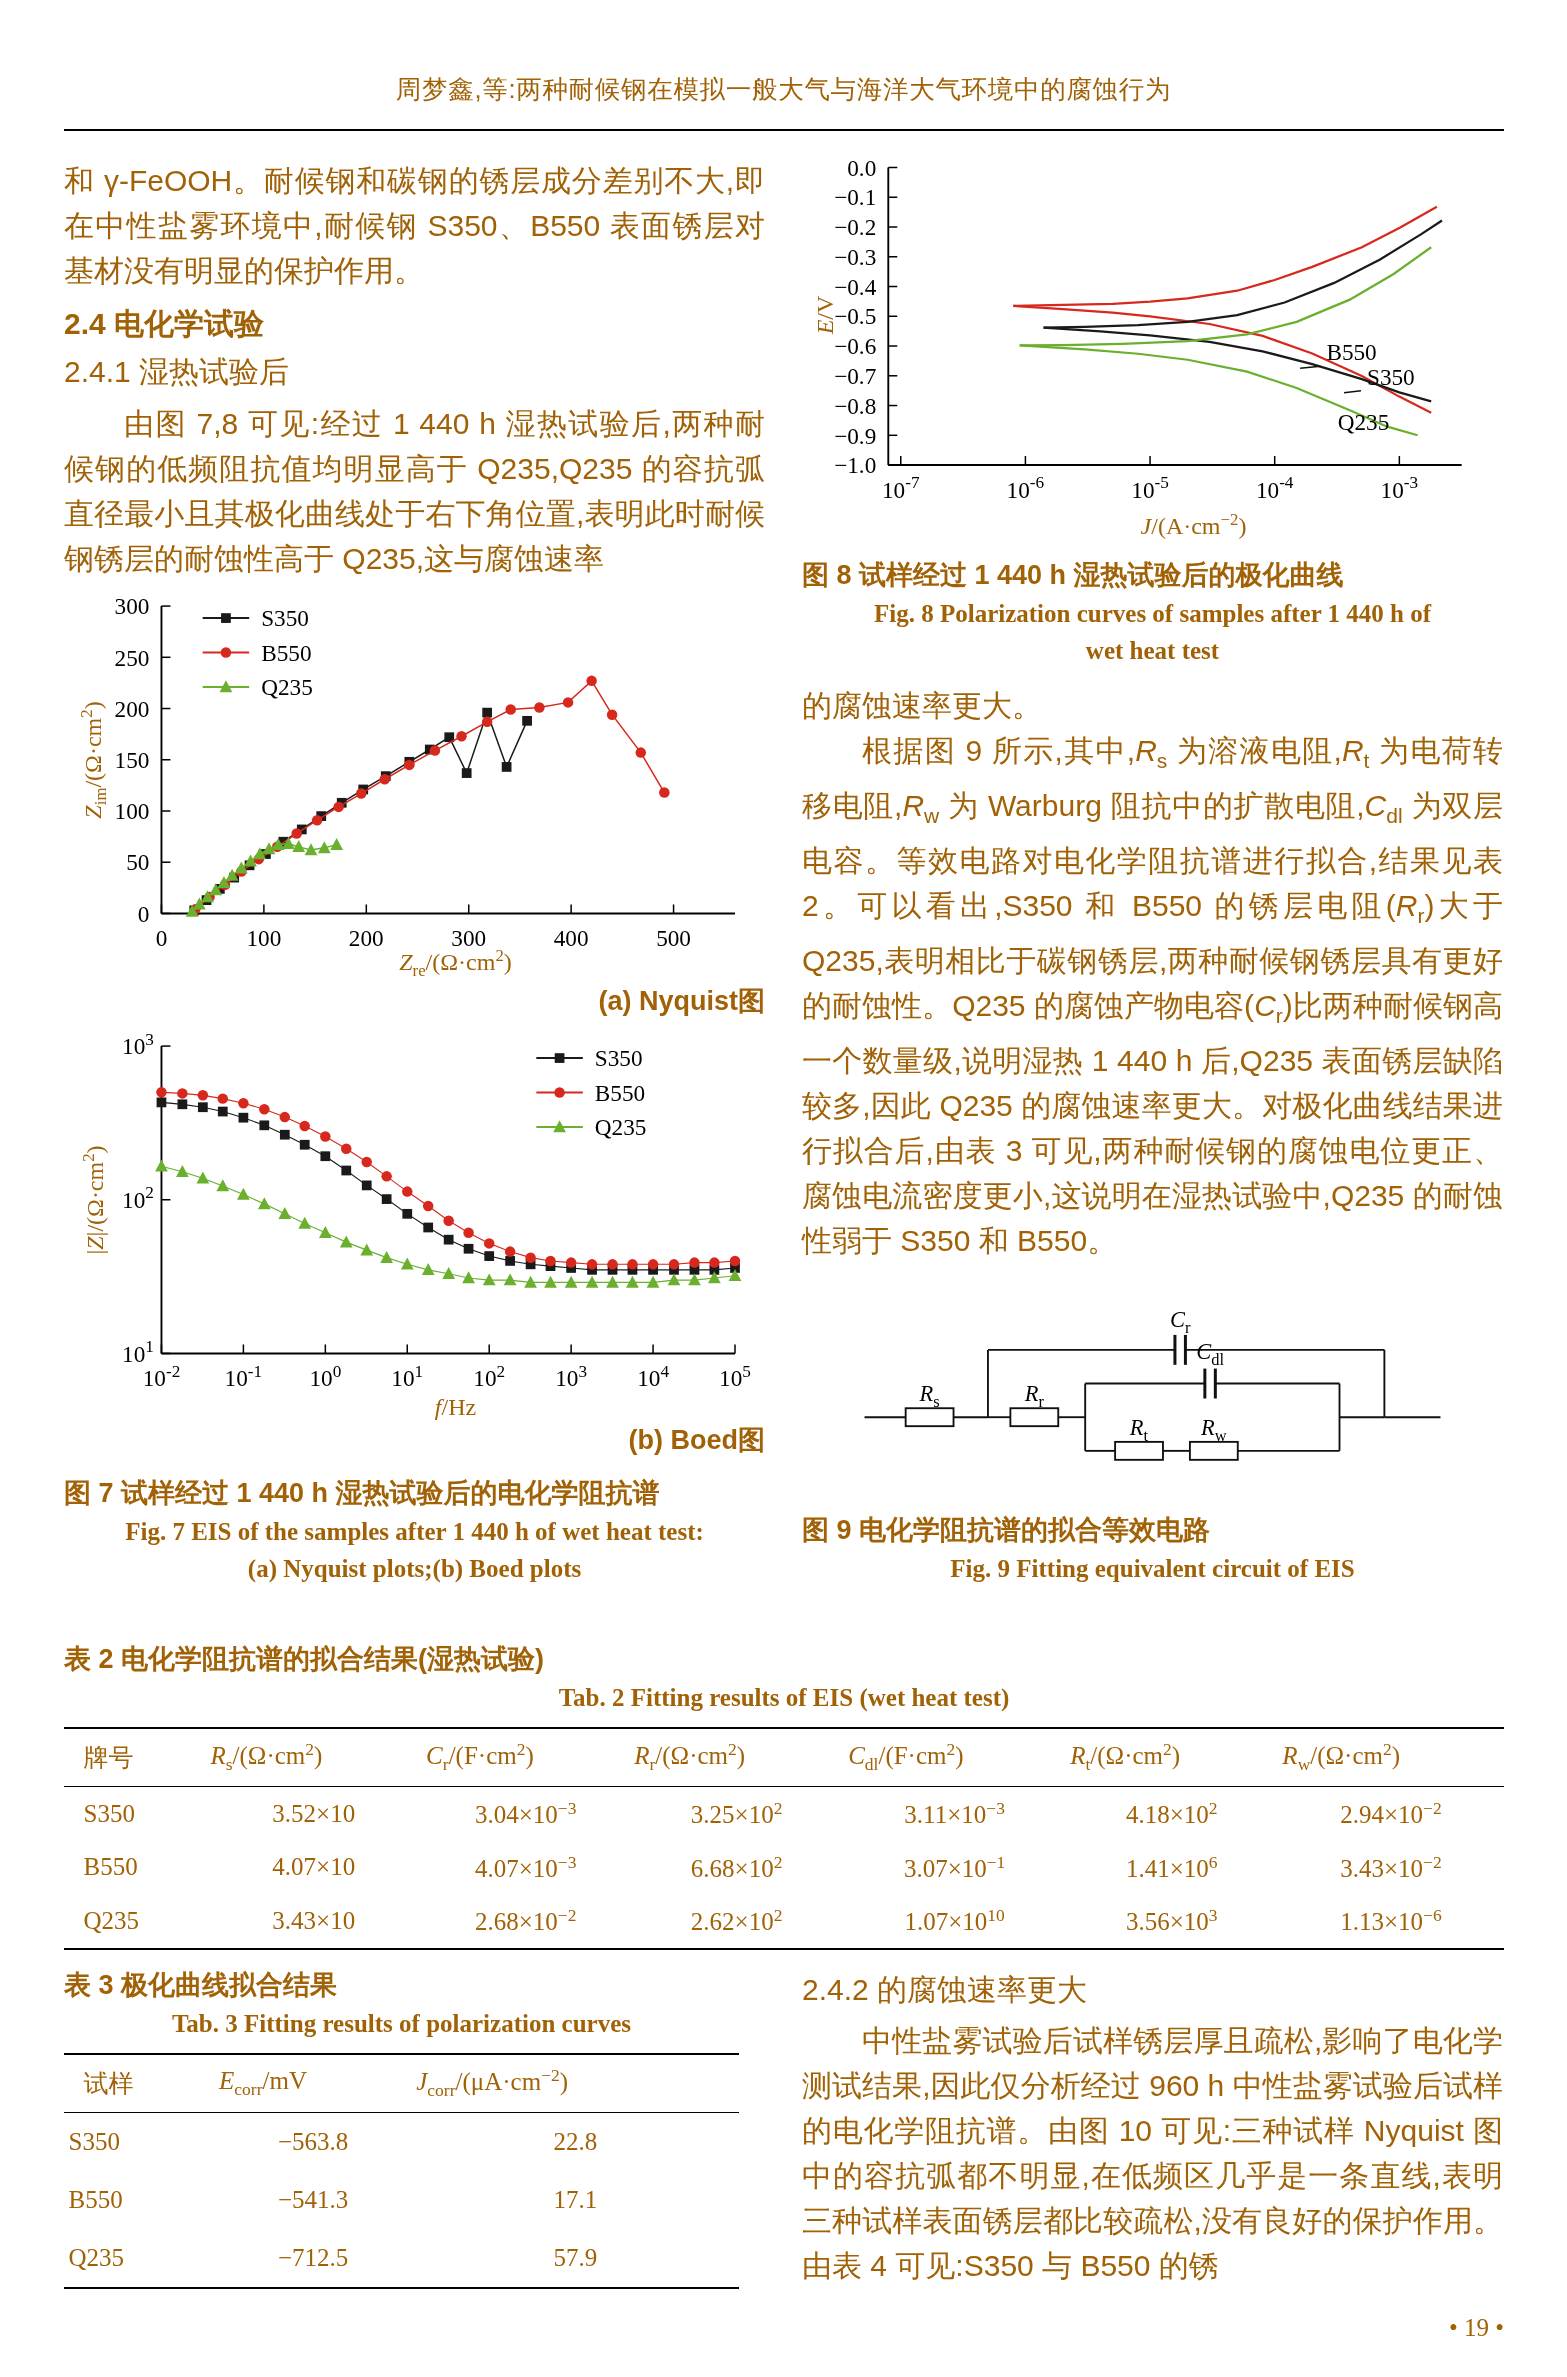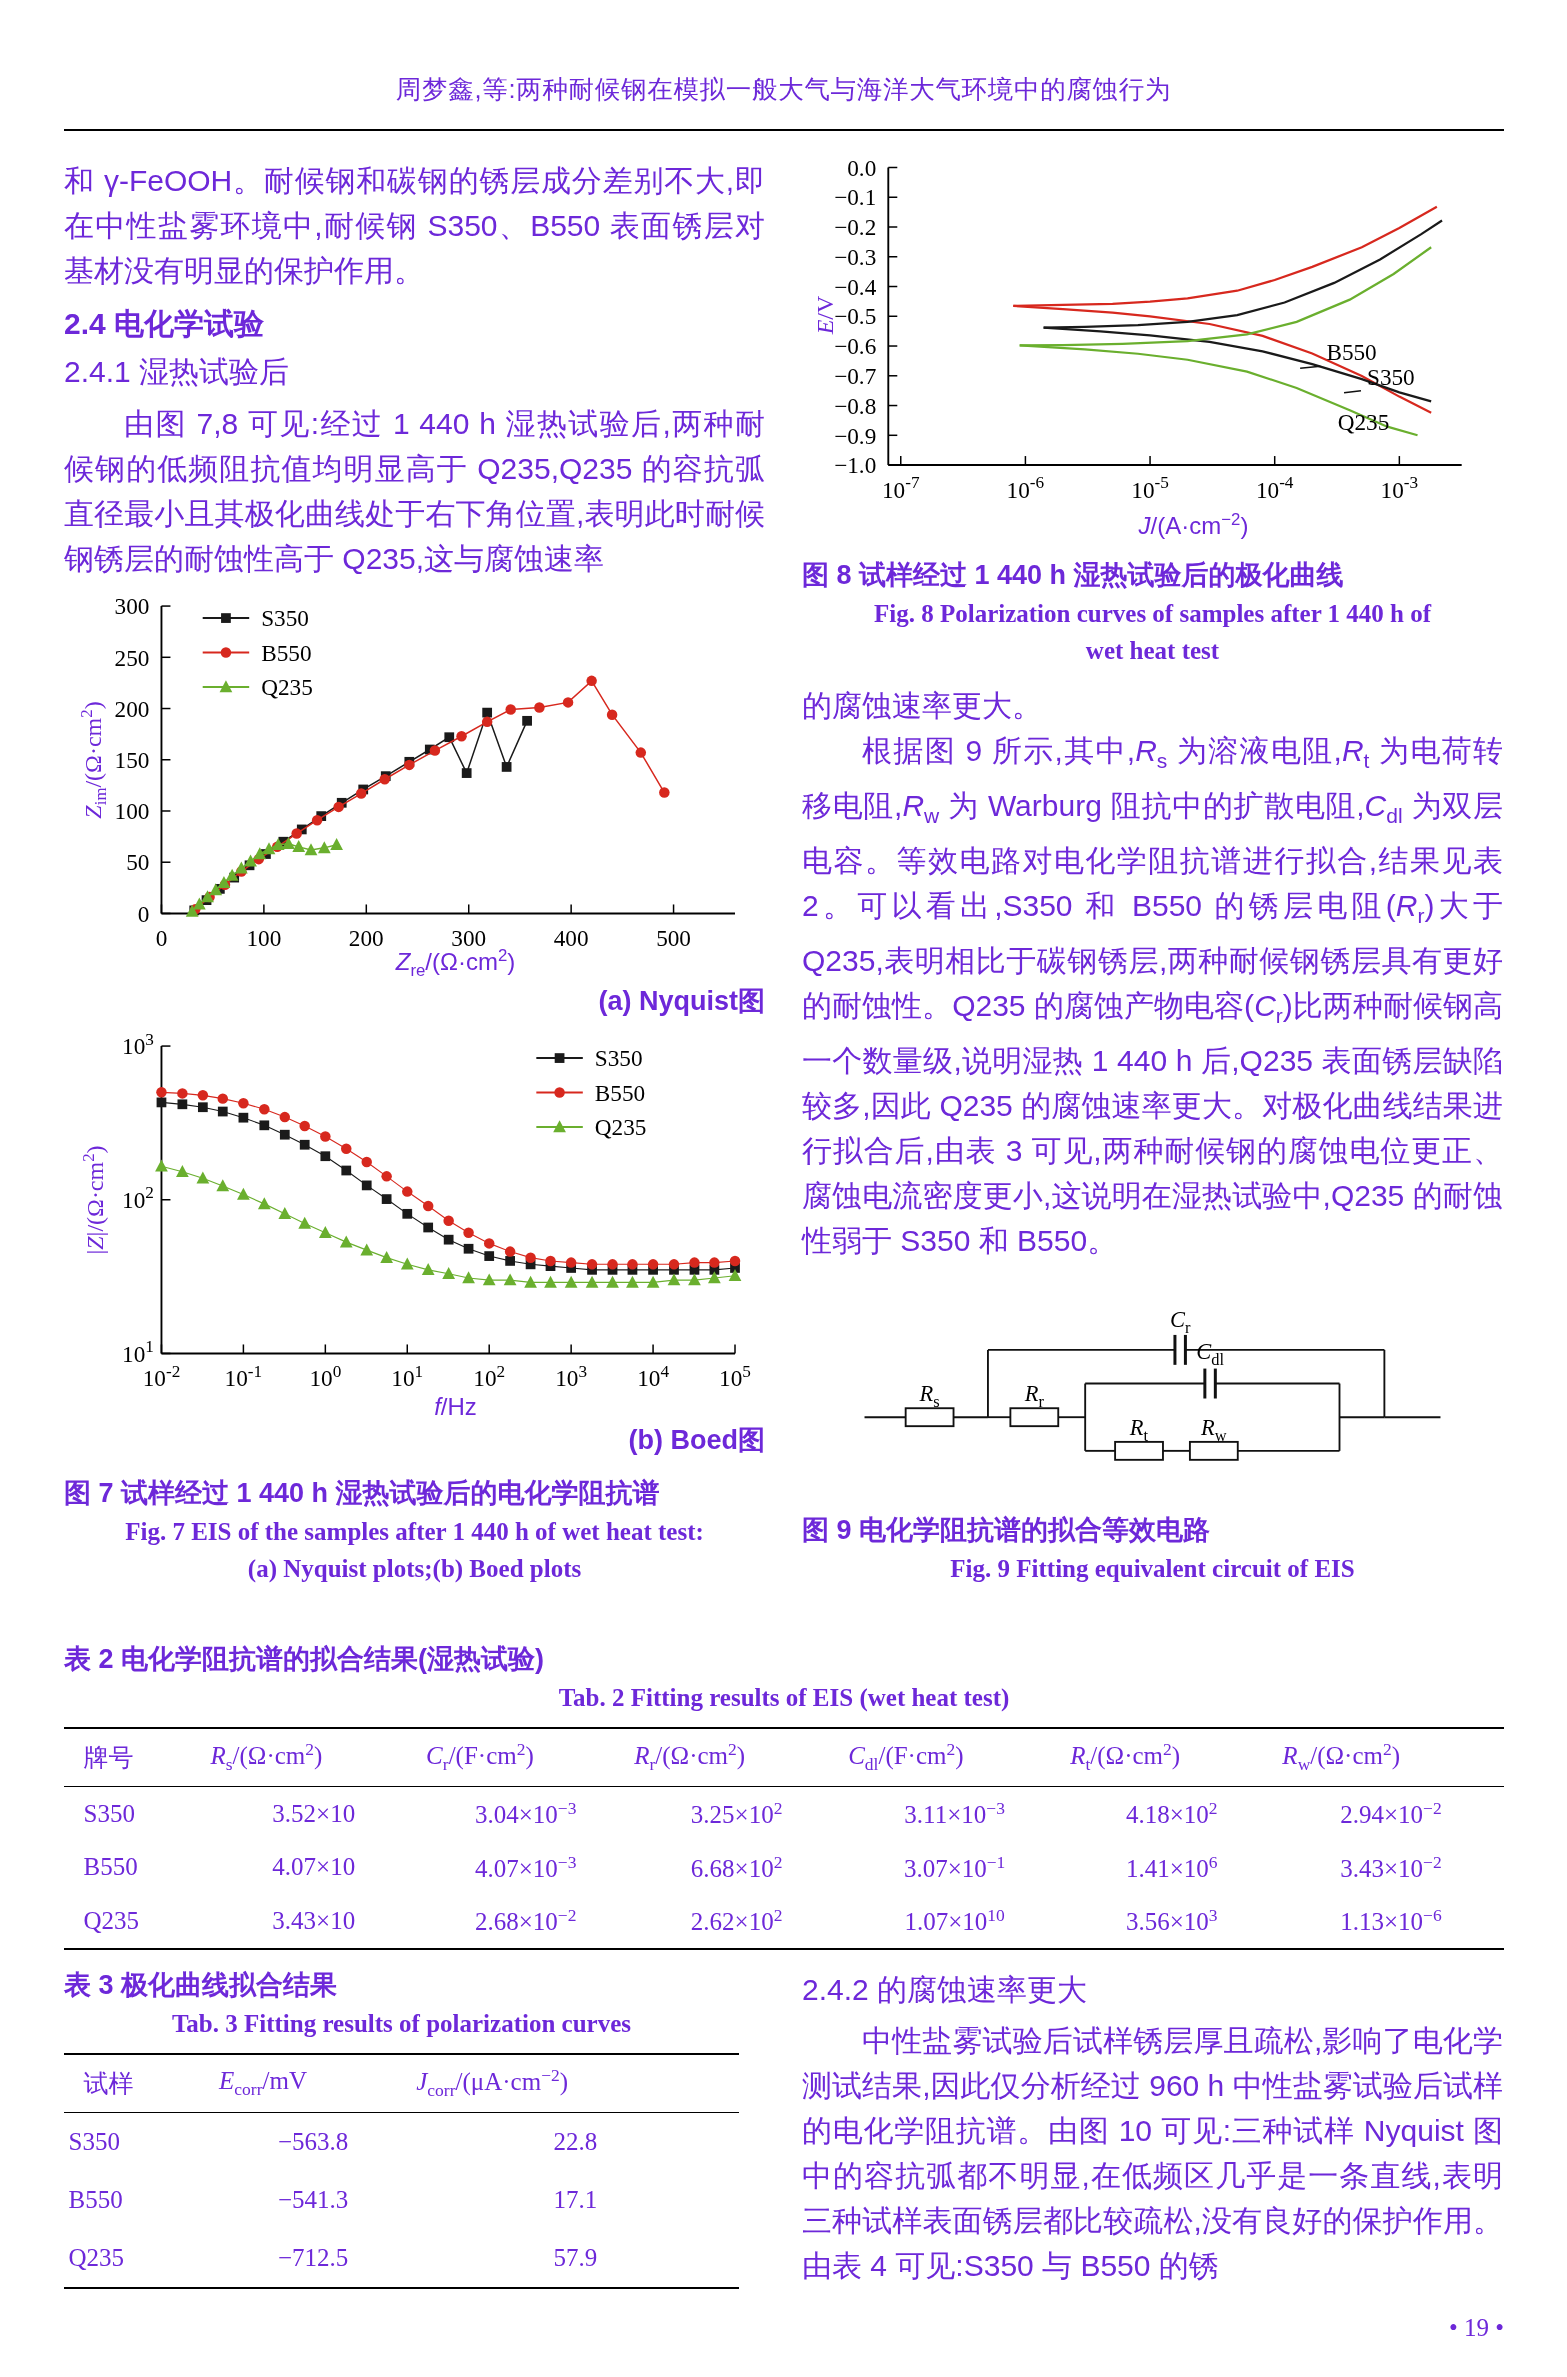--- a/index.html
+++ b/index.html
@@ -1,32 +1,32 @@
 <!DOCTYPE html>
 <html style="font-size:12px"><head>
 <meta charset="utf-8">
 <style>
   html,body{margin:0;padding:0;background:#888;}
   .page{position:relative;width:1567px;height:2377px;background:#ffffff;overflow:hidden;
-        font-family:"Liberation Sans",sans-serif;color:#6d28d9;}
+        font-family:"Liberation Sans",sans-serif;color:#a16207;}
   .header-title{position:absolute;top:72px;left:0;width:100%;text-align:center;
         font-size:25.5px;letter-spacing:0.7px;}
   .header-rule{position:absolute;top:129px;left:64px;width:1440px;border-top:2.2px solid #000;}
   .col{position:absolute;width:701px;}
   #col-left{left:64px;top:158px;}
   #col-right{left:802px;top:154px;}
   .para{font-size:30px;line-height:45px;text-align:justify;}
   .indent{text-indent:2em;}
   .h-bold{font-size:30px;font-weight:700;margin:10.5px 0 7.5px;}
   .h-sub{font-size:30px;margin:4.5px 0 7.5px;}
   .chart-wrap{position:relative;}
   .ylabel{position:absolute;white-space:nowrap;font-family:"Liberation Serif",serif;font-size:24px;
         transform-origin:0 0;transform:rotate(-90deg) translate(-50%,-50%);}
   .xlabel{position:absolute;bottom:0;left:0;width:100%;text-align:center;box-sizing:border-box;
-        padding-left:82px;font-family:Liberation Sans, sans-serif;font-size:24px;}
+        padding-left:82px;font-family:Liberation Serif, serif;font-size:24px;}
   .sub-cap{font-size:27px;font-weight:700;text-align:right;margin:1.5px 0 12px;}
   .cap-cn{font-size:27px;font-weight:700;line-height:40px;}
   .cap-en{font-size:25px;font-weight:700;text-align:center;line-height:37px;
         font-family:"Liberation Serif",serif;}
   .fig-cap-block{margin-top:15px;}
   .tbl-block{position:absolute;}
   #table2-block{left:64px;top:1639px;width:1440px;}
   #table3-block{left:64px;top:1965px;width:675px;}
   #right-bottom{left:802px;top:1965px;width:701px;position:absolute;}
   table{border-collapse:collapse;width:100%;font-family:"Liberation Serif",serif;margin-top:10.5px;}

